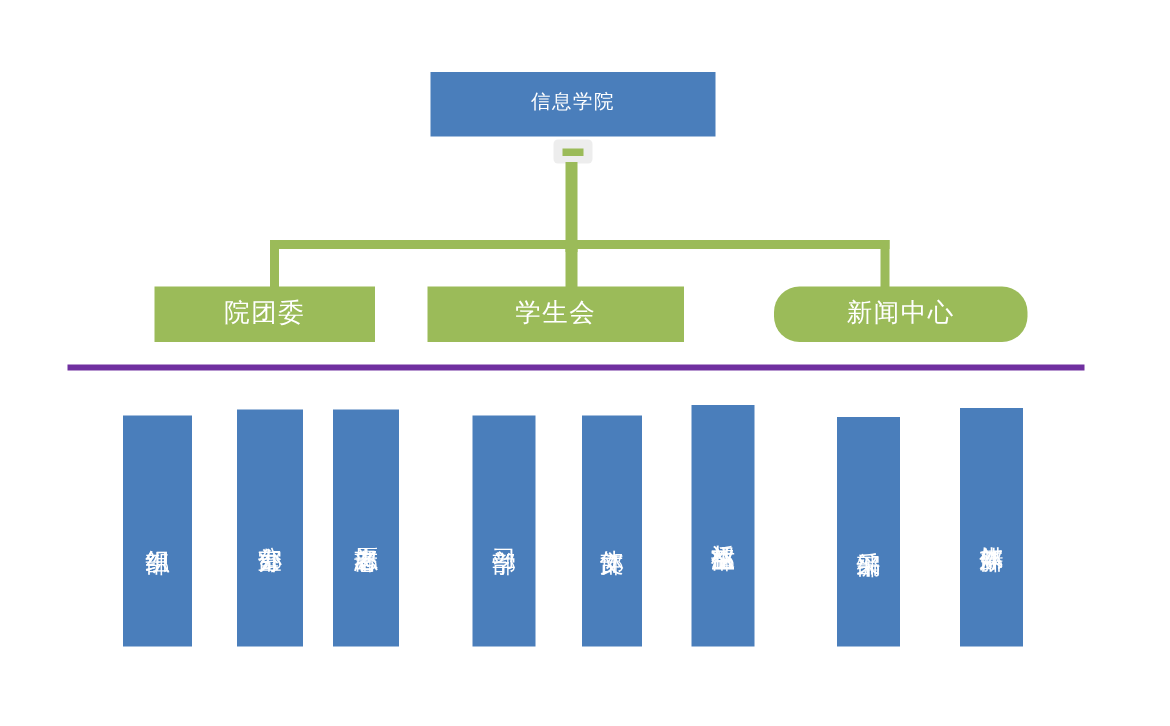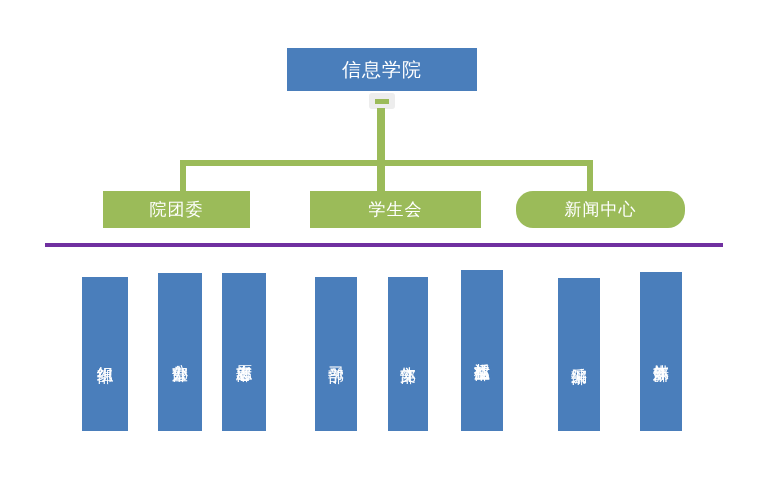--- a/index.html
+++ b/index.html
@@ -29,21 +29,21 @@
     align-items: center;
     justify-content: center;
     text-align: center;
     line-height: 1.12;
     user-select: none;
   }
 
   
   .root-node {
     background: #4a7ebb;
-    font-size: 19px;
+    font-size: 13px;
     letter-spacing: 1px;
   }
 
   
   .branch-node {
     background: #9bbb59;
     font-size: 17px;
     letter-spacing: 1px;
   }
 
@@ -100,21 +100,21 @@
   <div class="conn" style="left:180px; top:160px; width:413px; height:6px;"></div>
 
   <div class="conn" style="left:180px; top:160px; width:6px; height:32px;"></div>
 
   <div class="conn" style="left:377px; top:160px; width:8px; height:32px;"></div>
 
   <div class="conn" style="left:587px; top:160px; width:6px; height:32px;"></div>
 
   <div class="node branch-node" style="left:103px; top:191px; width:147px; height:37px;">院团委</div>
 
-  <div class="node branch-node" style="left:310px; top:191px; width:171px; height:37px;">学生会</div>
+  <div class="node branch-node" style="left:285px; top:191px; width:171px; height:37px;">学生会</div>
 
   <div class="node branch-node" style="left:516px; top:191px; width:169px; height:37px;border-radius:17px;">新闻中心</div>
 
   <div class="divider" style="left:45px; top:243px; width:678px; height:4px;"></div>
 
   <div class="node leaf-node" style="left:82px; top:277px; width:46px; height:154px;">组织部</div>
 
   <div class="node leaf-node" style="left:158px; top:273px; width:44px; height:158px;">办公室部</div>
 
   <div class="node leaf-node" style="left:222px; top:273px; width:44px; height:158px;">志愿者部</div>

